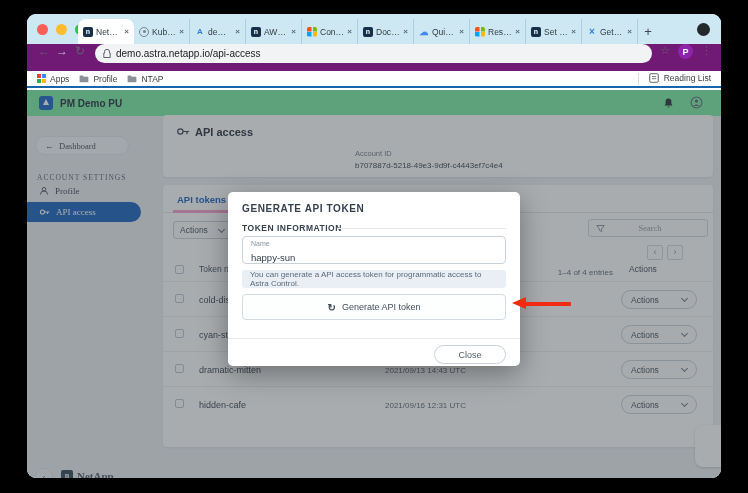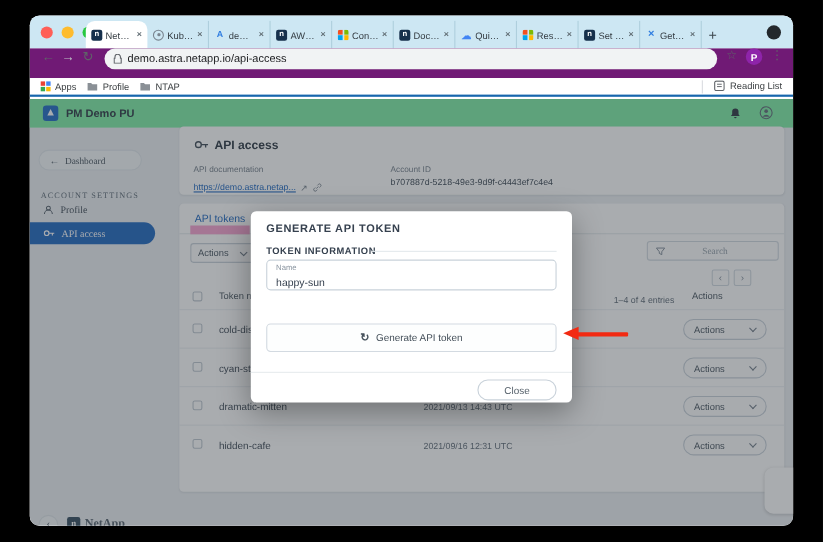--- a/index.html
+++ b/index.html
@@ -68,21 +68,21 @@
   .lbl { font-size:7.5px; color:#7e8893; }
   .apidoc { position:absolute; left:13px; top:34px; }
   .apidoc-link { display:flex; align-items:center; gap:4px; margin-top:3px; }
   .linktext { font-size:8px; color:#2d71c4; text-decoration:underline; }
   .i-extlink::before{ content:"↗"; font-size:8px; color:#7e8893; }
   .acctid { position:absolute; left:192px; top:34px; }
   .acctid-val { font-size:8px; color:#4a5560; margin-top:3px; }
 
   .card2 { left:136px; top:95px; width:550px; height:262px; }
   .tabrow { position:absolute; left:0; top:0; right:0; height:28px; border-bottom:1px solid #e7ebee; }
-  .apitokens-tab { position:absolute; left:10px; top:6px; height:22px; font-size:9.5px; font-weight:normal; color:#2d71c4; border-bottom:8px solid #f9a8d4; padding:3px 4px 0 4px; }
+  .apitokens-tab { position:absolute; left:10px; top:6px; height:22px; font-size:9.5px; font-weight:bold; color:#2d71c4; border-bottom:3px solid #f9a8d4; padding:3px 4px 0 4px; }
   .actions-dd { position:absolute; left:10px; top:36px; width:58px; height:18px; border:1px solid #ccd4dc; border-radius:3px; display:flex; align-items:center; justify-content:space-between; padding:0 6px; font-size:8.5px; color:#55606a; background:#fdfdfe; }
   .searchbox { position:absolute; left:425px; top:34px; width:120px; height:18px; border:1px solid #d4dbe2; border-radius:3px; display:flex; align-items:center; gap:5px; padding:0 7px; background:#fdfdfe; }
   .searchbox input { border:none; outline:none; width:80px; font-size:8.5px; color:#55606a; background:transparent; font-family:Liberation Serif, serif;text-align:center; }
   .searchbox input::placeholder { color:#9aa5ae; }
   .pag { position:absolute; left:0; top:60px; right:10px; height:16px; }
   .pagtext { position:absolute; right:90px; top:3px; font-size:8px; color:#6a7580;margin-top:20px; }
   .pagbtn { position:absolute; top:0; width:16px; height:15px; border:1px solid #d4dbe2; border-radius:2px; background:#fdfdfe; color:#8a95a0; font-size:9px; text-align:center; line-height:13px; }
   .pagprev { right:40px; } .pagnext { right:20px; }
 
   .thead { position:absolute; left:0; top:76px; right:0; height:20px; font-size:8.5px; color:#55606a; }
@@ -277,30 +277,20 @@
     </div>
 
     <div class="card card1">
       <span class="keypos1">
           <svg width="14" height="13" viewBox="0 0 16 14">
             <circle cx="5" cy="7" r="3" fill="none" stroke="#4a5560" stroke-width="1.4"></circle>
             <path d="M8 7h7M12.5 7v3" stroke="#4a5560" stroke-width="1.4" fill="none"></path>
           </svg>
         </span>
       <div class="card1-title">API access</div>
-      <div class="apidoc">
-        <div class="lbl">API documentation</div>
-        <div class="apidoc-link">
-          <span class="linktext">https://demo.astra.netap...</span>
-          <span class="i-extlink"></span>
-          <svg width="9" height="9" viewBox="0 0 14 14">
-              <path d="M5.5 8.5l3-3M4 7L2.5 8.5a2.1 2.1 0 0 0 3 3L7 10M10 7l1.5-1.5a2.1 2.1 0 0 0-3-3L7 4" fill="none" stroke="#7e8893" stroke-width="1.3"></path>
-            </svg>
-        </div>
-      </div>
       <div class="acctid">
         <div class="lbl">Account ID</div>
         <div class="acctid-val">b707887d-5218-49e3-9d9f-c4443ef7c4e4</div>
       </div>
     </div>
 
     <div class="card card2">
       <div class="tabrow">
         <div class="apitokens-tab">API tokens</div>
       </div>
@@ -369,20 +359,21 @@
     <div class="dim"></div>
 
     <div class="modal">
       <div class="m-title">GENERATE API TOKEN</div>
       <div class="m-sec">TOKEN INFORMATION</div>
       <div class="m-secline"></div>
       <div class="m-input">
         <div class="flabel">Name</div>
         <input type="text" value="happy-sun" style="">
       </div>
+      <div class="m-info">You can generate a API access token for programmatic access to Astra Control.</div>
       <div class="m-gen">
           <span class="i-refresh"></span>
           <span>Generate API token</span>
         </div>
       <div class="m-divider"></div>
       <div class="m-close">Close</div>
     </div>
 
     <div class="arrow">
       <div class="arrow-head"></div>

